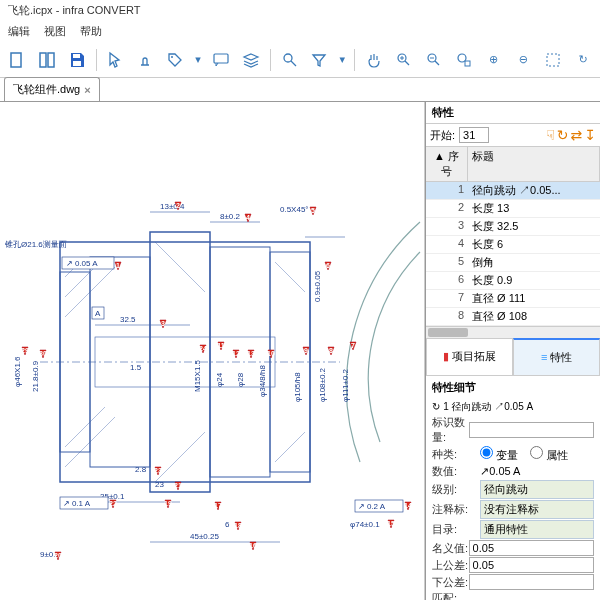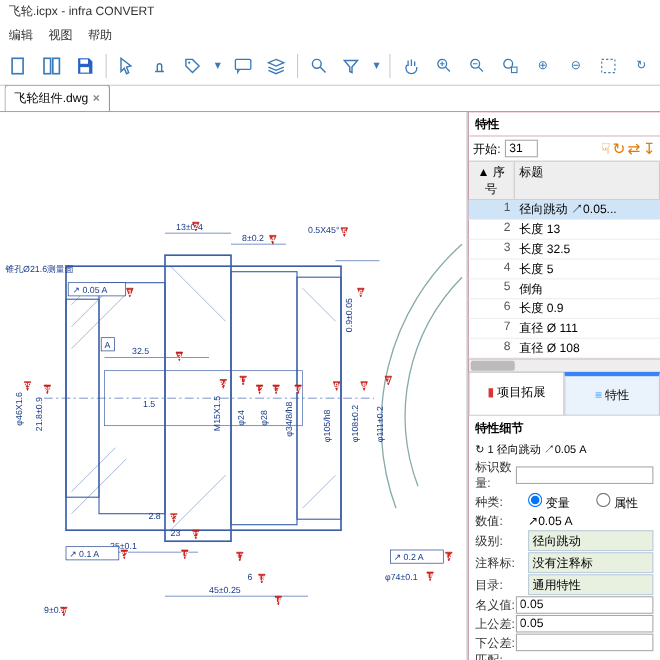--- a/index.html
+++ b/index.html
@@ -10,47 +10,47 @@
 .toolbar{height:36px;display:flex;align-items:center;gap:4px;padding:2px 4px;border-bottom:1px solid #ccc}
 .tbtn{width:26px;height:26px;display:flex;align-items:center;justify-content:center;color:#3a7ab8}
 .tbtn svg{width:18px;height:18px}
 .sep{width:1px;height:22px;background:#ccc;margin:0 2px}
 .tabbar{height:24px;display:flex;align-items:flex-end;border-bottom:1px solid #999;padding-left:4px}
 .tab{padding:4px 8px;border:1px solid #999;border-bottom:none;background:#fff;display:flex;align-items:center;gap:4px;border-radius:3px 3px 0 0}
 .tab .x{color:#888;font-weight:bold}
 .main{display:flex;height:498px}
 .canvas{flex:1;position:relative;background:#fff;overflow:hidden;border-right:1px solid #ccc}
 .canvas svg{position:absolute;top:0;left:0}
-.sidepanel{width:175px;background:#be185d;display:flex;flex-direction:column;border-left:1px solid #999}
+.sidepanel{width:175px;background:#84cc16;display:flex;flex-direction:column;border-left:1px solid #999}
 .sp-head{display:flex;align-items:center;gap:4px;padding:3px 4px;border-bottom:1px solid #ccc;background:#fff}
 .sp-head input{width:30px;border:1px solid #aaa;padding:1px 3px}
 .sp-icons{margin-left:auto;display:flex;gap:2px}
 .sp-icons span{color:#e27b00;font-size:14px}
 .listhead{display:flex;background:#eee;border-bottom:1px solid #ccc;font-size:10px}
 .listhead div{padding:2px 4px;border-right:1px solid #ccc}
 .lh-idx{width:42px;text-align:center}
 .lh-title{flex:1}
 .list{flex:0 0 auto;background:#fff}
 .row{display:flex;border-bottom:1px solid #eee;font-size:10px}
 .row.sel{background:#cfe4f7}
 .row .c1{width:42px;text-align:right;padding:1px 4px;color:#555}
 .row .c2{flex:1;padding:1px 4px;white-space:nowrap;overflow:hidden}
 .scrollbar{height:12px;background:#eee;position:relative;border-top:1px solid #ccc}
 .scrollbar .thumb{position:absolute;left:2px;top:1px;width:40px;height:9px;background:#bbb;border-radius:2px}
 .subtabs{display:flex;background:#fff}
 .subtab{flex:1;padding:10px 4px;text-align:center;border:1px solid #ccc;font-size:10px}
-.subtab.active{background:#eaf3fb;border-top:4px solid #3b82f6}
+.subtab.active{background:#eaf3fb;border-top:2px solid #3b82f6}
 .detail{padding:4px 6px;background:#fff;flex:1;overflow:hidden}
 .detail h4{font-size:11px;font-weight:bold;margin-bottom:5px}
 .dline{display:flex;align-items:center;margin:1px 0;font-size:10px}
 .dline .lbl{width:48px;color:#333}
 .dline .val{flex:1}
 .dline input[type=text]{width:100%;border:1px solid #aaa;padding:1px 3px;background:#fff}
 .dline .ro{background:#e8f0e0;padding:1px 3px;border:1px solid #bcd;display:inline-block;min-width:50px}
-.radios{display:flex;gap:24px}
+.radios{display:flex;gap:12px}
 .balloon{fill:#d9281b;stroke:#a01;stroke-width:.5}
 .bnum{fill:#fff;font-size:7px;text-anchor:middle;font-weight:bold}
 .dim{fill:#1a3c8c;font-size:8px}
 .thin{stroke:#3a5ea8;stroke-width:.6;fill:none}
 .thick{stroke:#3a5ea8;stroke-width:1.5;fill:none}
 .med{stroke:#3a5ea8;stroke-width:1;fill:none}
 .hatch{stroke:#3a5ea8;stroke-width:.4}
 .fcf{stroke:#1a3c8c;stroke-width:.6;fill:#fff}
 .ghost{stroke:#8aa;stroke-width:1.2;fill:none}
 </style>
@@ -377,21 +377,21 @@
       <div class="row">
           <div class="c1">2</div>
           <div class="c2">长度 13</div>
         </div>
       <div class="row">
           <div class="c1">3</div>
           <div class="c2">长度 32.5</div>
         </div>
       <div class="row">
           <div class="c1">4</div>
-          <div class="c2">长度 5</div>
+          <div class="c2">长度 6</div>
         </div>
       <div class="row">
           <div class="c1">5</div>
           <div class="c2">倒角</div>
         </div>
       <div class="row">
           <div class="c1">6</div>
           <div class="c2">长度 0.9</div>
         </div>
       <div class="row">

